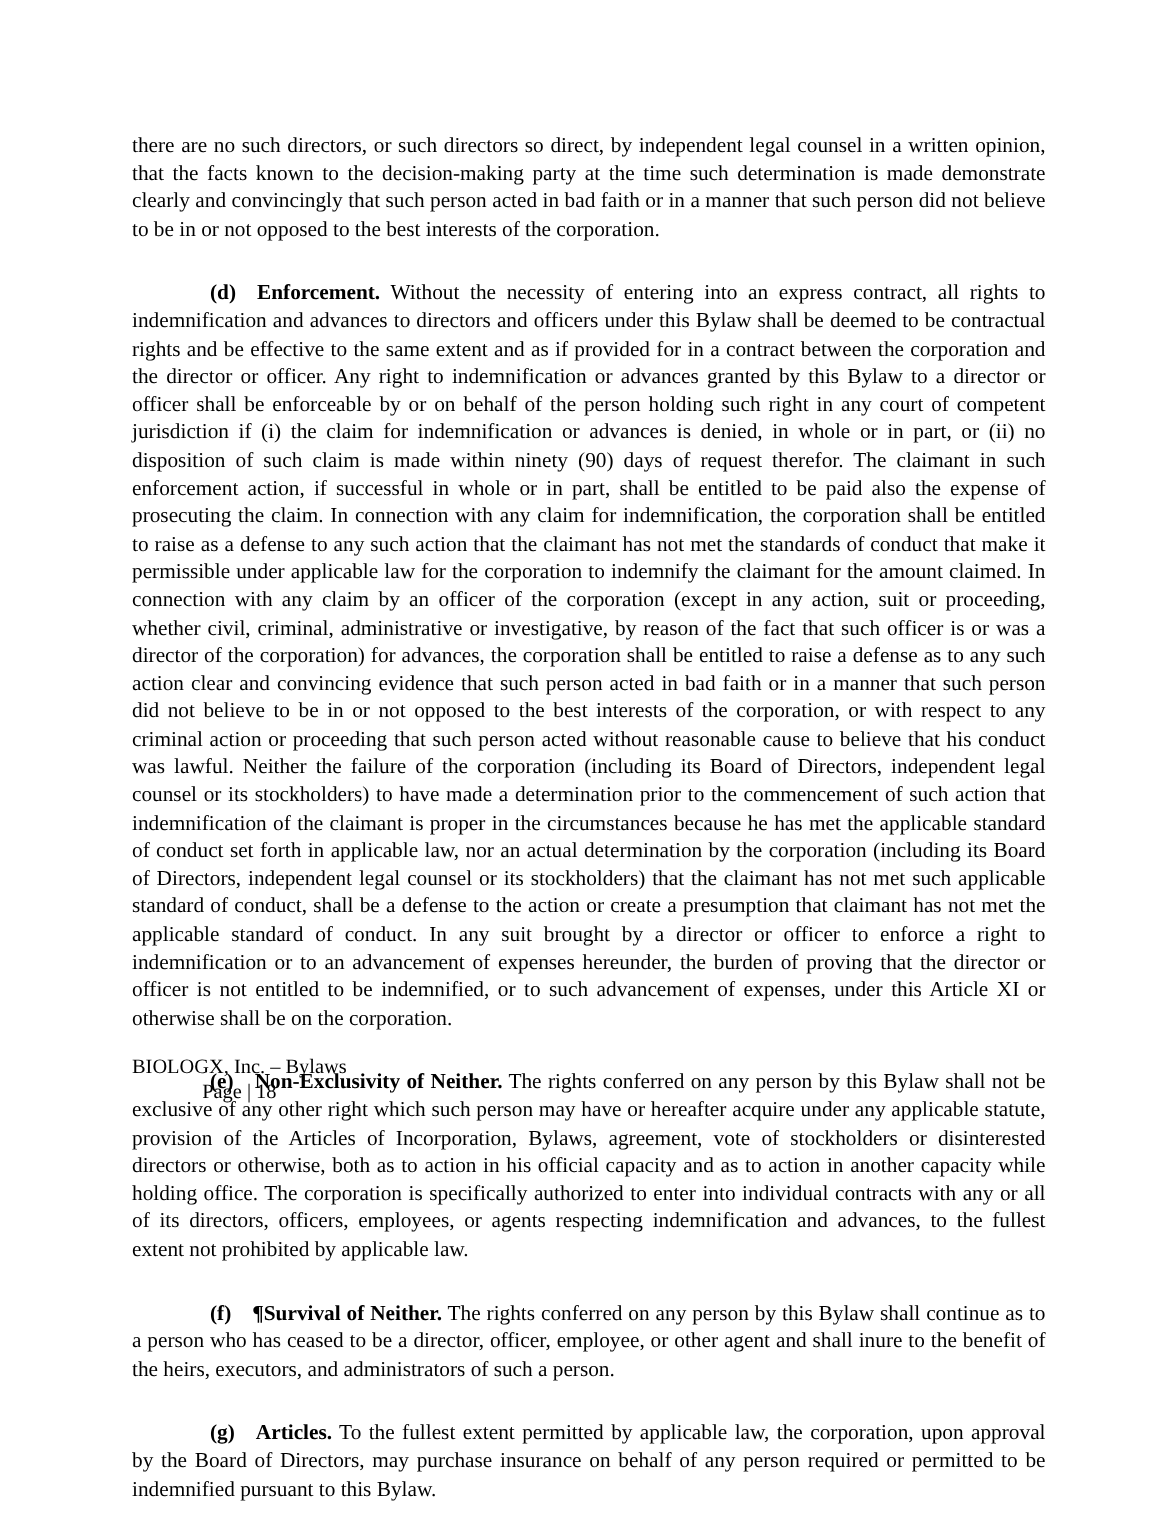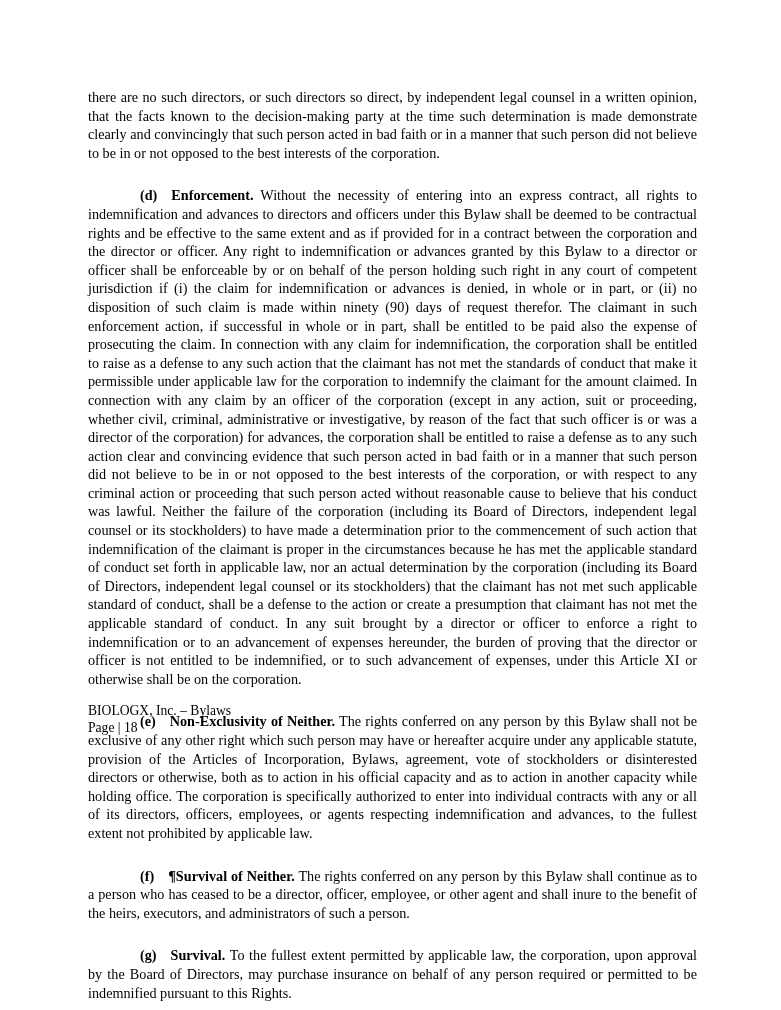--- a/index.html
+++ b/index.html
@@ -42,20 +42,21 @@
   .gap-sm { display: inline-block; width: 14px; }
   .footer {
     position: absolute;
     left: 88px;
     bottom: 38px;
     font-size: 13.6px;
     line-height: 17px;
   }
   .footer div {
     white-space: nowrap;
+    text-align: center;
   }
 </style>
 </head>
 <body>
 
 <div class="page">
 
   <p class="para first">
     <span>there are no such directors, or such directors so direct, by independent legal counsel in a written opinion, that the facts known to the decision-making party at the time such determination is made demonstrate clearly and convincingly that such person acted in bad faith or in a manner that such person did not believe to be in or not opposed to the best interests of the corporation.</span>
   </p>
@@ -69,22 +70,22 @@
     <span class="label-bold">(e)</span><span class="gap-sm"></span><span class="label-bold">Non-Exclusivity of Neither.</span>
     <span>The rights conferred on any person by this Bylaw shall not be exclusive of any other right which such person may have or hereafter acquire under any applicable statute, provision of the Articles of Incorporation, Bylaws, agreement, vote of stockholders or disinterested directors or otherwise, both as to action in his official capacity and as to action in another capacity while holding office.  The corporation is specifically authorized to enter into individual contracts with any or all of its directors, officers, employees, or agents respecting indemnification and advances, to the fullest extent not prohibited by applicable law.</span>
   </p>
 
   <p class="para indented">
     <span class="label-bold">(f)</span><span class="gap-sm"></span><span class="label-bold">¶Survival of Neither.</span>
     <span>The rights conferred on any person by this Bylaw shall continue as to a person who has ceased to be a director, officer, employee, or other agent and shall inure to the benefit of the heirs, executors, and administrators of such a person.</span>
   </p>
 
   <p class="para indented">
-    <span class="label-bold">(g)</span><span class="gap-sm"></span><span class="label-bold">Survival.</span>
-    <span>To the fullest extent permitted by applicable law, the corporation, upon approval by the Board of Directors, may purchase insurance on behalf of any person required or permitted to be indemnified pursuant to this Rights.</span>
+    <span class="label-bold">(g)</span><span class="gap-sm"></span><span class="label-bold">Articles.</span>
+    <span>To the fullest extent permitted by applicable law, the corporation, upon approval by the Board of Directors, may purchase insurance on behalf of any person required or permitted to be indemnified pursuant to this Bylaw.</span>
   </p>
 
   <div class="footer">
     <div>BIOLOGX, Inc. – Bylaws</div>
     <div>Page | 18</div>
   </div>
 
 </div>
 
 </body></html>

